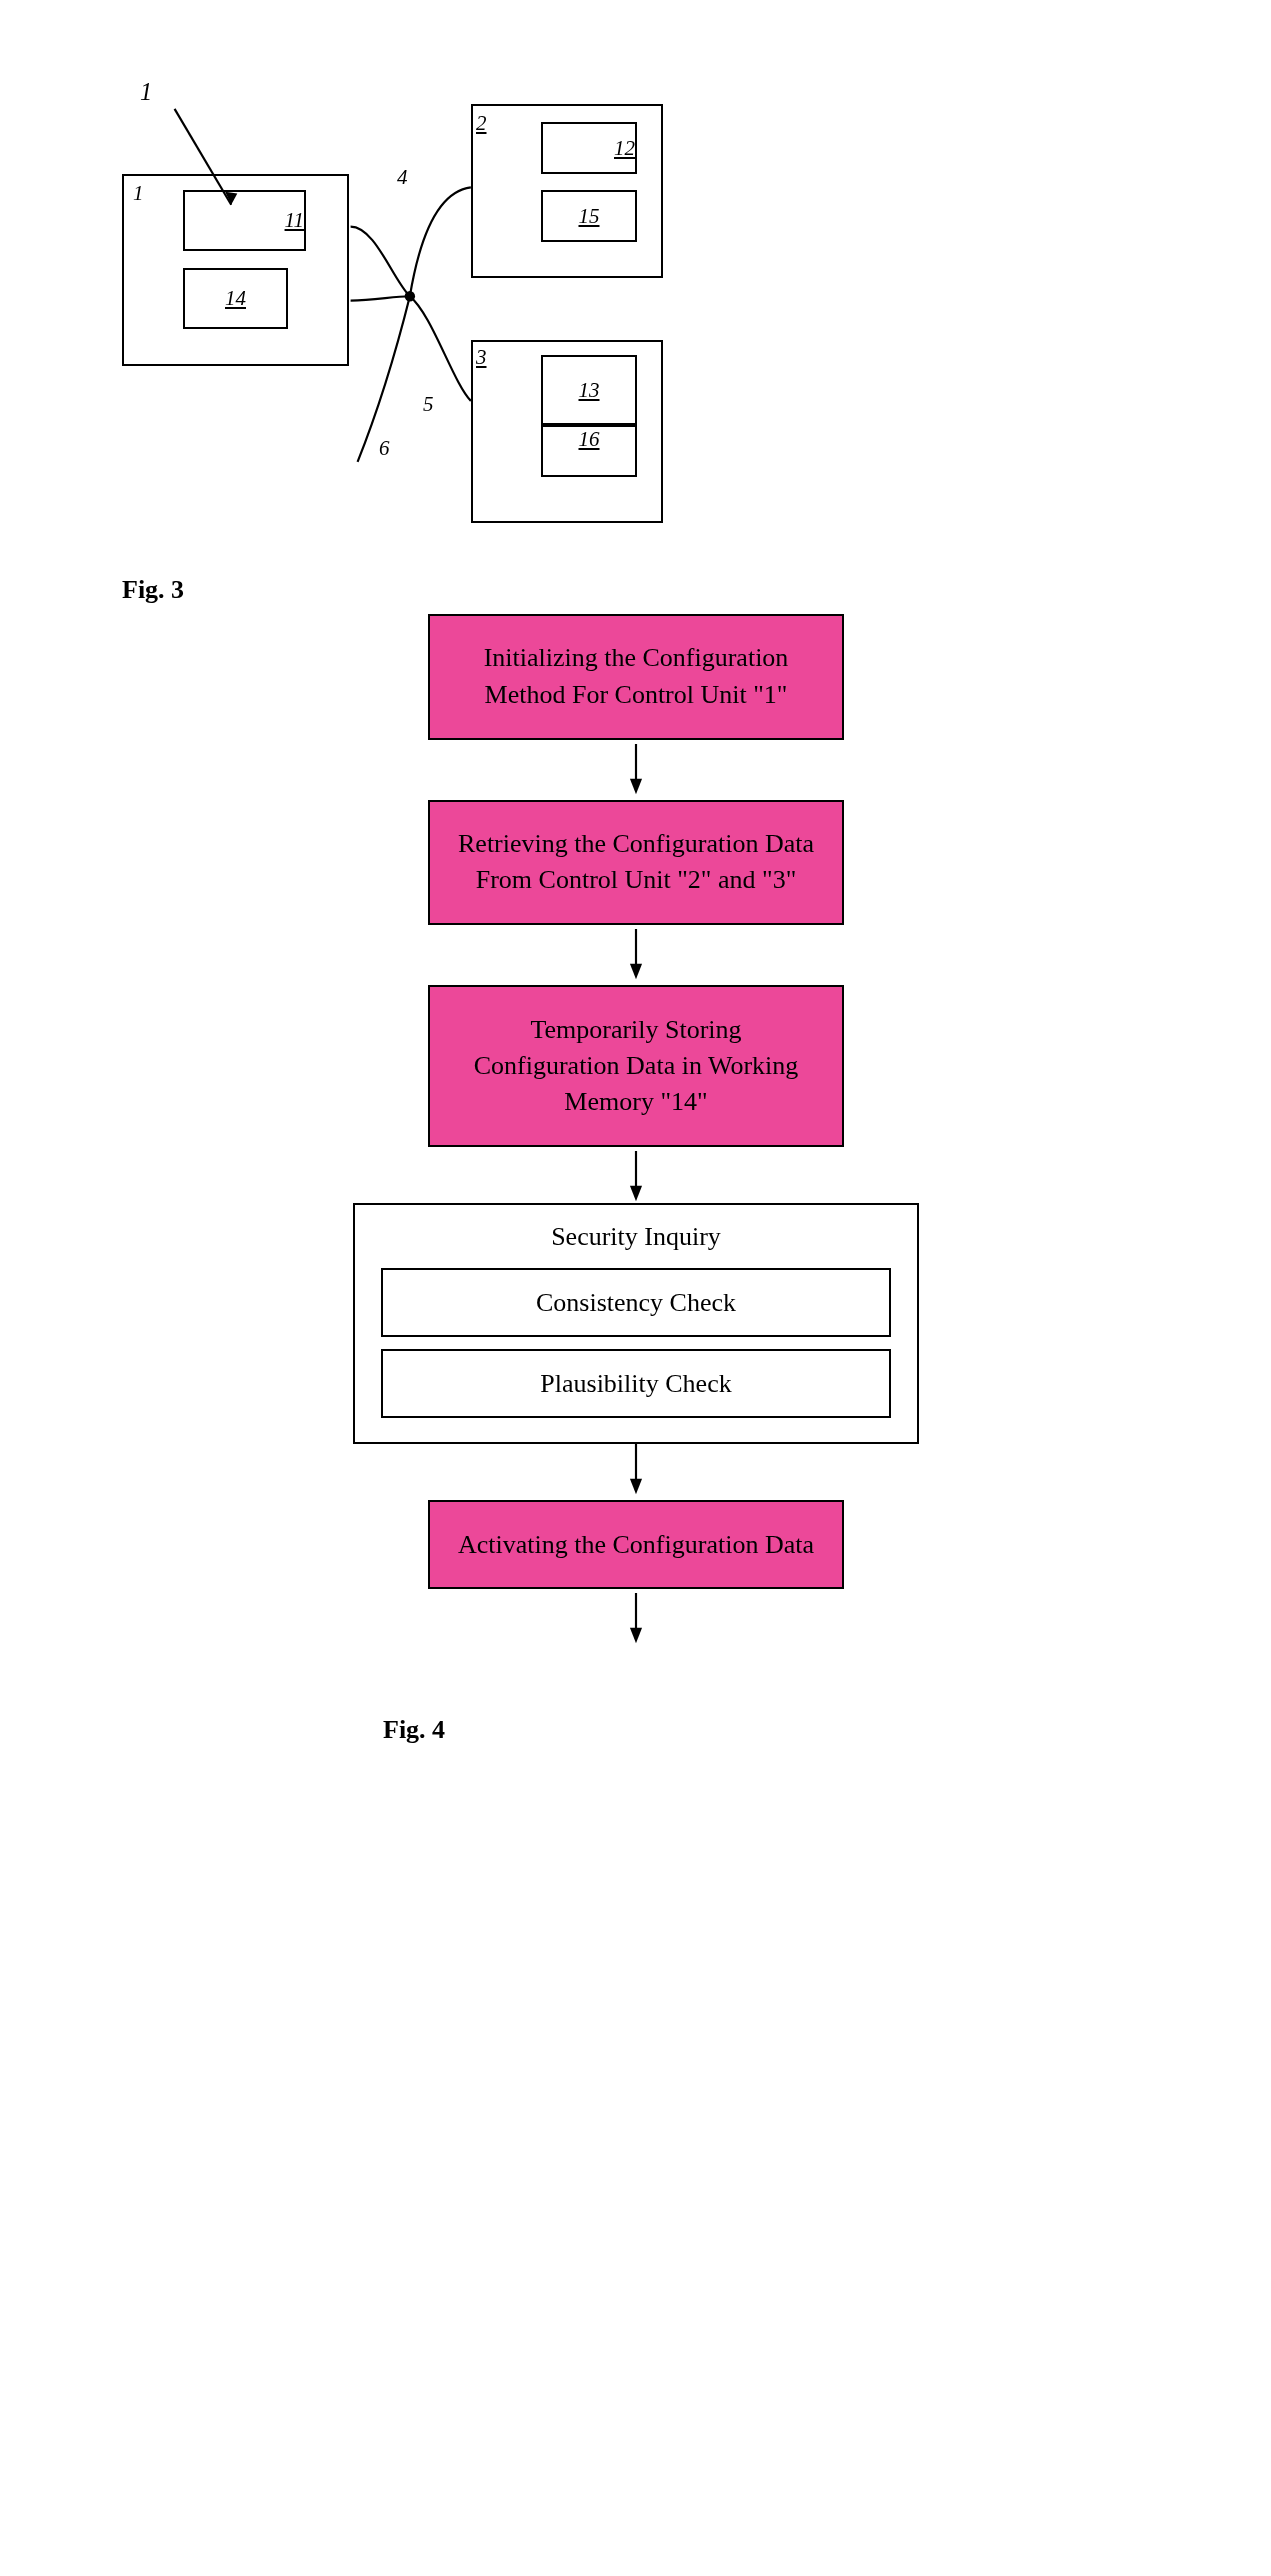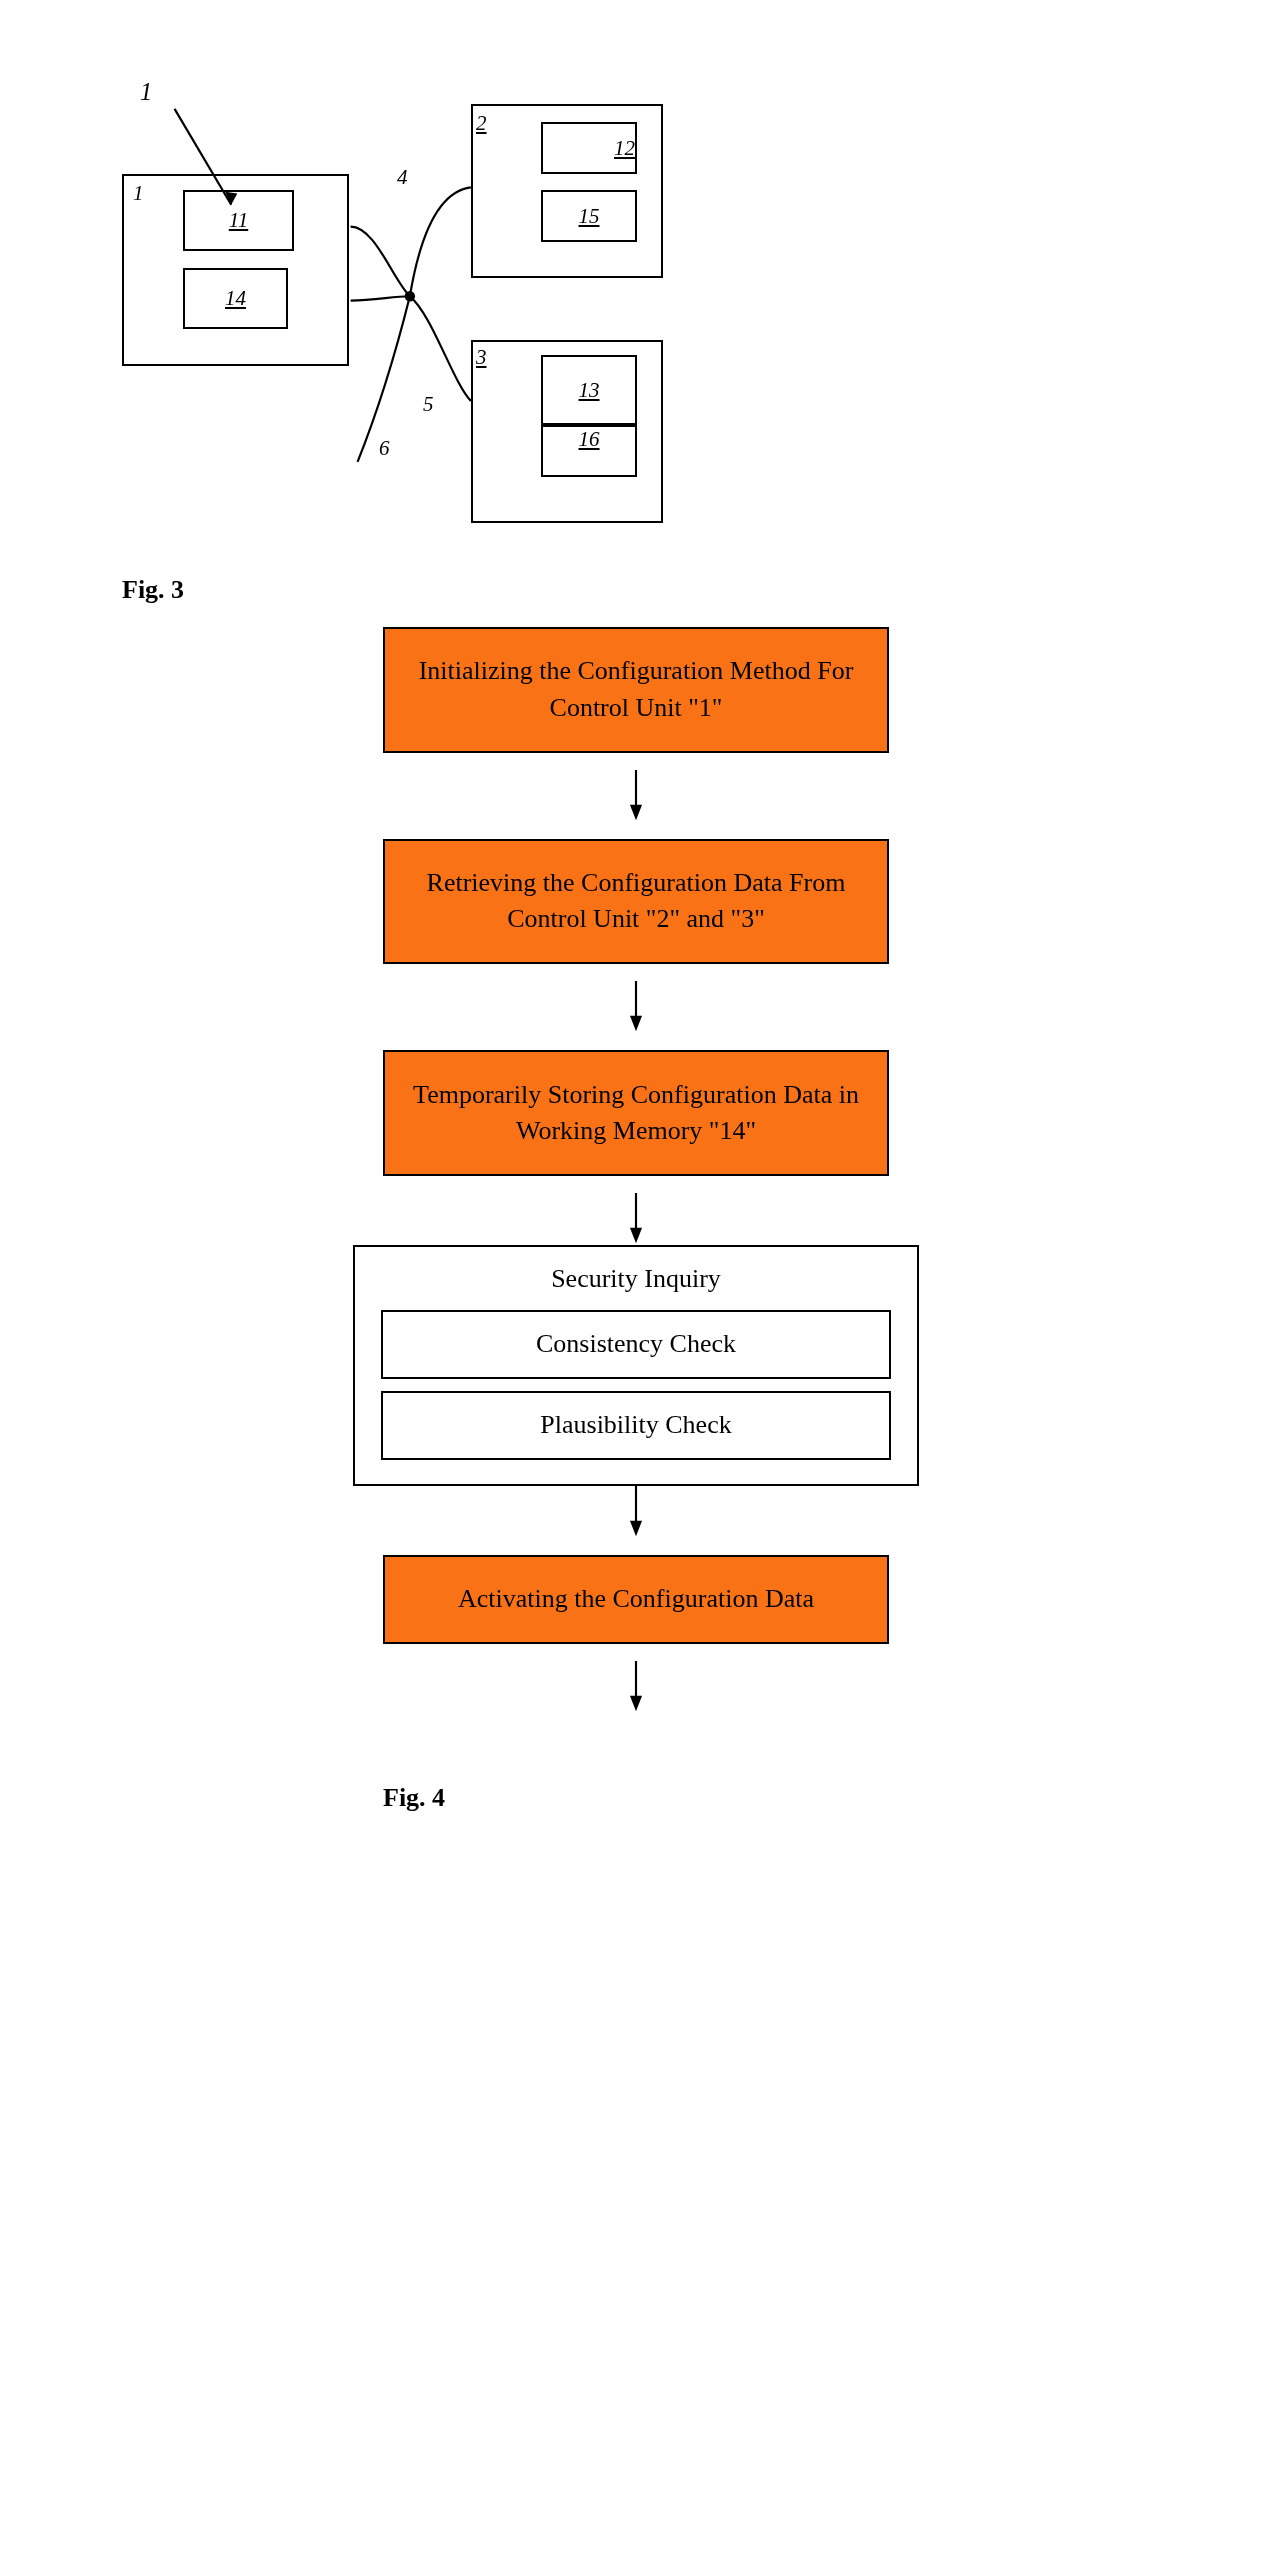--- a/index.html
+++ b/index.html
@@ -53,26 +53,26 @@
       left: 63px;
       font-size: 21px;
       font-style: italic;
     }
 
     
     .box-11 {
       position: absolute;
       top: 138px;
       left: 113px;
-      width: 111px;
+      width: 123px;
       height: 61px;
       border: 2.2px solid #000;
       display: flex;
       align-items: center;
-      justify-content: center;
+      justify-content: flex-end;
     }
     .box-11-label {
       font-size: 21px;
       text-decoration: underline;
       font-style: italic;
     }
 
     
     .box-14 {
       position: absolute;
@@ -237,27 +237,27 @@
     
     .fig4-area {
       position: absolute;
       top: 628px;
       left: 174px;
       width: 924px;
     }
 
     .flow-box {
       border: 2.2px solid #000;
-      margin: 17px auto;
-      width: 506px;
+      margin: 4px auto;
+      width: 416px;
       text-align: center;
       padding: 24.4px 26px;
       font-size: 26px;
       line-height: 1.4;
-      background: #f97316;
+      background: #ec4899;
       position: relative;
     }
 
     .flow-arrow {
       display: flex;
       justify-content: center;
       align-items: center;
       height: 52px;
     }
 

